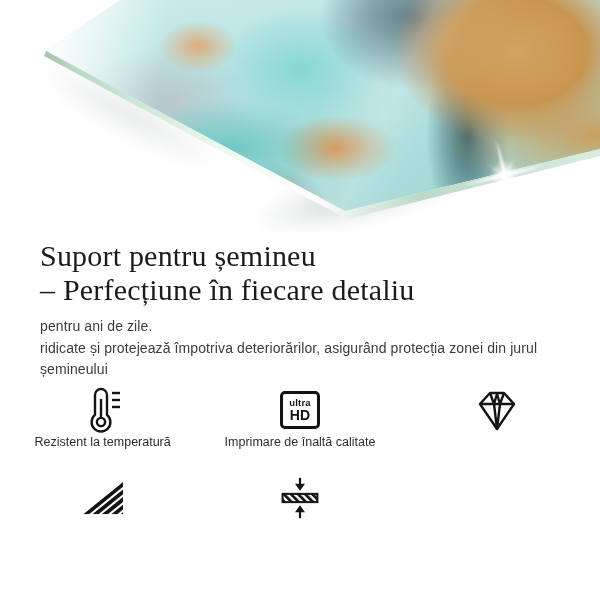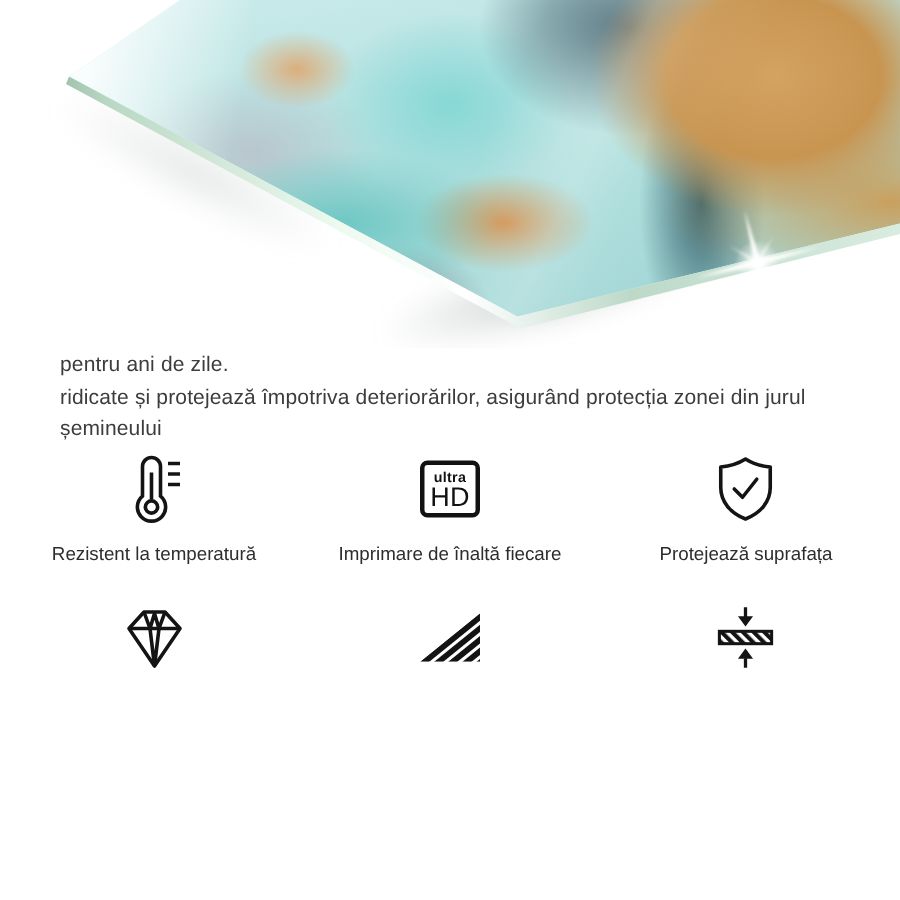--- a/index.html
+++ b/index.html
@@ -46,27 +46,27 @@
   
   .content{padding:0 40px;}
   .headline{margin:7px 0 9px 0;font-family:"Liberation Serif","DejaVu Serif",serif;
     font-weight:400;color:#1b1b1b;font-size:30px;line-height:34px;letter-spacing:.2px;}
   .description{color:#3c3c3c;font-size:14px;line-height:21.5px;letter-spacing:.1px;}
 
   
   .features{margin-top:5px;display:grid;grid-template-columns:1fr 1fr 1fr;row-gap:25px;padding:0 4px;}
   .feature{display:flex;flex-direction:column;align-items:center;}
   .icon-box{height:48px;display:flex;align-items:center;justify-content:center;}
-  .feature-label{margin-top:12px;font-size:12.5px;color:#2d2d2d;text-align:center;}
+  .feature-label{margin-top:1px;font-size:12.5px;color:#2d2d2d;text-align:center;}
   .icon-stroke{stroke:#141414;fill:none;stroke-width:2.4;}
 
   .uhd-box{width:34px;height:32px;border:3px solid #121212;border-radius:5px;
     display:flex;flex-direction:column;align-items:center;justify-content:center;color:#121212;}
   .uhd-top{font-size:9.5px;font-weight:700;line-height:10px;letter-spacing:.2px;}
-  .uhd-bottom{font-size:18px;font-weight:400;line-height:14px;letter-spacing:.2px;}
+  .uhd-bottom{font-size:14px;font-weight:700;line-height:14px;letter-spacing:.2px;}
 </style>
 </head>
 <body>
 
 <div class="product-visual">
   <div class="tip-shadow"></div>
   <div class="soft-shadow"></div>
   <div class="glass-art"></div>
   <div class="glass-bevel"></div>
   <svg class="sparkle" viewBox="0 0 100 80">
@@ -85,20 +85,24 @@
       <polygon points="8,40 50,37.6 92,40 50,42.4" fill="#ffffff" opacity="0.95"></polygon>
       <g transform="rotate(45 50 40)" opacity="0.7">
         <polygon points="50,20 51.2,40 50,60 48.8,40" fill="#ffffff"></polygon>
         <polygon points="28,40 50,38.8 72,40 50,41.2" fill="#ffffff"></polygon>
       </g>
     </g>
   </svg>
 </div>
 
 <div class="content">
+  <h1 class="headline">
+    <div>Suport pentru șemineu</div>
+    <div>– Perfecțiune în fiecare detaliu</div>
+  </h1>
   <div class="description">
     <div>pentru ani de zile.</div>
     <div>ridicate și protejează împotriva deteriorărilor, asigurând protecția zonei din jurul șemineului</div>
   </div>
 </div>
 
 <div class="features">
 
   <div class="feature">
     <div class="icon-box">
@@ -114,32 +118,23 @@
     <div class="feature-label">Rezistent la temperatură</div>
   </div>
 
   <div class="feature">
     <div class="icon-box">
       <div class="uhd-box">
         <div class="uhd-top">ultra</div>
         <div class="uhd-bottom">HD</div>
       </div>
     </div>
-    <div class="feature-label">Imprimare de înaltă fiecare</div>
+    <div class="feature-label">Imprimare de înaltă calitate</div>
   </div>
 
-  <div class="feature">
-    <div class="icon-box">
-      <svg width="46" height="48" viewBox="0 0 46 48">
-        <path class="icon-stroke" stroke-width="2.6" stroke-linejoin="round" d="M23 4 C28 7.2 33.5 8.8 39.5 9.3 L39.5 23 C39.5 32.5 32.8 40.3 23 44 C13.2 40.3 6.5 32.5 6.5 23 L6.5 9.3 C12.5 8.8 18 7.2 23 4 Z"></path>
-        <path class="icon-stroke" stroke-width="2.6" stroke-linecap="round" stroke-linejoin="round" d="M15.5 24 L21 29.5 L30.5 17.5"></path>
-      </svg>
-    </div>
-    <div class="feature-label">Protejează suprafața</div>
-  </div>
 
   <div class="feature">
     <div class="icon-box">
       <svg width="48" height="44" viewBox="0 0 48 44">
         <path class="icon-stroke" stroke-linejoin="round" d="M7 16 L17 5 L31 5 L41 16 L24 41 Z"></path>
         <line class="icon-stroke" x1="7" y1="16" x2="41" y2="16" stroke-width="2"></line>
         <path class="icon-stroke" stroke-width="2" stroke-linejoin="round" d="M17 5 L21 16 L24 6 L27 16 L31 5 M21 16 L24 41 M27 16 L24 41"></path>
       </svg>
     </div>
 

